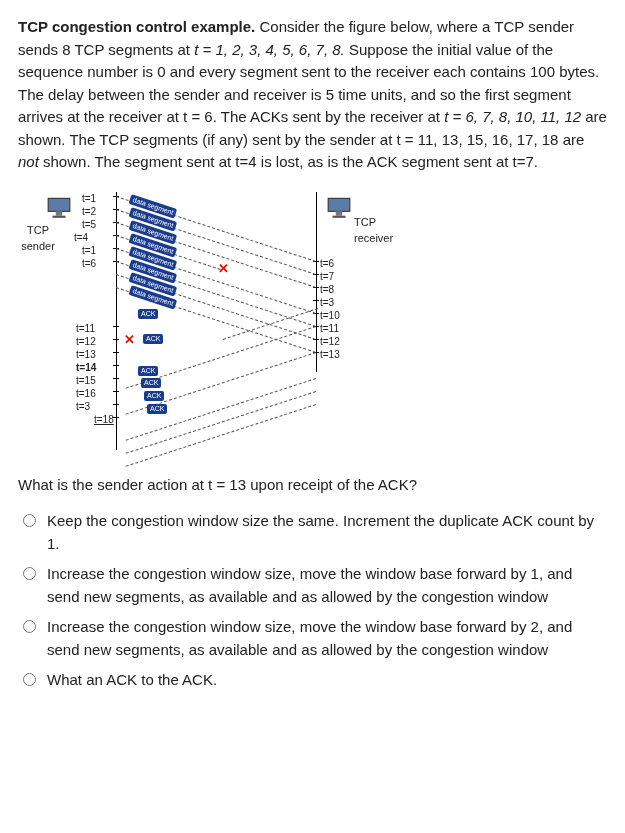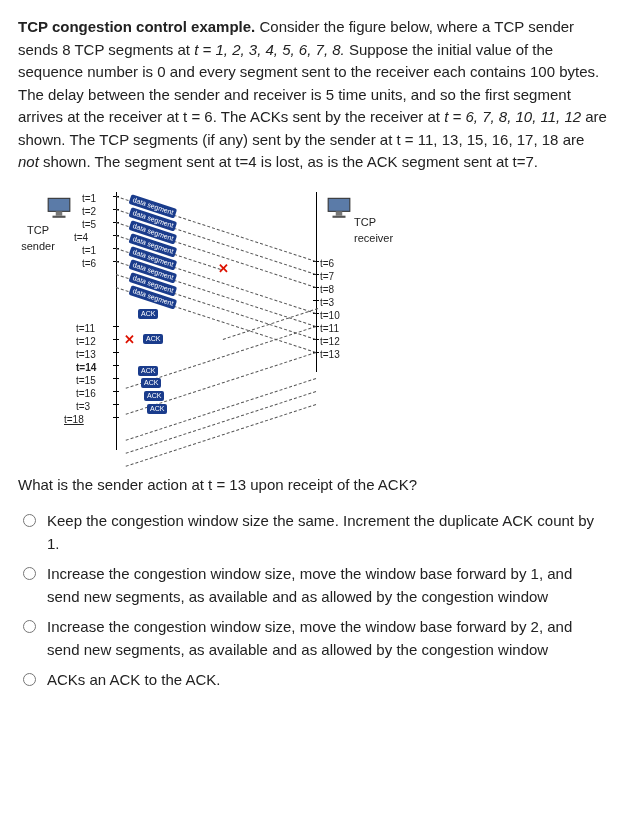--- a/index.html
+++ b/index.html
@@ -168,21 +168,21 @@
       <div class="tlabel tlabel-left" style="left:18px; top:161px;">t=13</div>
     <div class="tick" style="left:55px; top:179px;"></div>
       <div class="tlabel tlabel-left" style="left:18px; top:174px;font-weight:bold;">t=14</div>
     <div class="tick" style="left:55px; top:192px;"></div>
       <div class="tlabel tlabel-left" style="left:18px; top:187px;">t=15</div>
     <div class="tick" style="left:55px; top:205px;"></div>
       <div class="tlabel tlabel-left" style="left:18px; top:200px;">t=16</div>
     <div class="tick" style="left:55px; top:218px;"></div>
       <div class="tlabel tlabel-left" style="left:18px; top:213px;">t=3</div>
     <div class="tick" style="left:55px; top:231px;"></div>
-      <div class="tlabel tlabel-left" style="left:6px; top:226px;text-decoration:underline;">t=18</div>
+      <div class="tlabel tlabel-left" style="left:36px; top:226px;text-decoration:underline;">t=18</div>
   </div>
 
   <div>
     <div class="tick" style="left:255px; top:75px;"></div>
       <div class="tlabel tlabel-right" style="left:262px; top:70px;">t=6</div>
     <div class="tick" style="left:255px; top:88px;"></div>
       <div class="tlabel tlabel-right" style="left:262px; top:83px;">t=7</div>
     <div class="tick" style="left:255px; top:101px;"></div>
       <div class="tlabel tlabel-right" style="left:262px; top:96px;">t=8</div>
     <div class="tick" style="left:255px; top:114px;"></div>
@@ -248,15 +248,15 @@
   <div class="option-row">
     <input type="radio" name="q" id="o2" style="">
     <label for="o2">Increase the congestion window size, move the window base forward by 1,  and send new segments, as available and as allowed by the congestion window</label>
   </div>
   <div class="option-row">
     <input type="radio" name="q" id="o3" style="">
     <label for="o3">Increase the congestion window size, move the window base forward by 2,  and send new segments, as available and as allowed by the congestion window</label>
   </div>
   <div class="option-row">
     <input type="radio" name="q" id="o4" style="">
-    <label for="o4">ACKs an ACK to the ACK.</label>
+    <label for="o4">What an ACK to the ACK.</label>
   </div>
 </div>
 
 </body></html>

